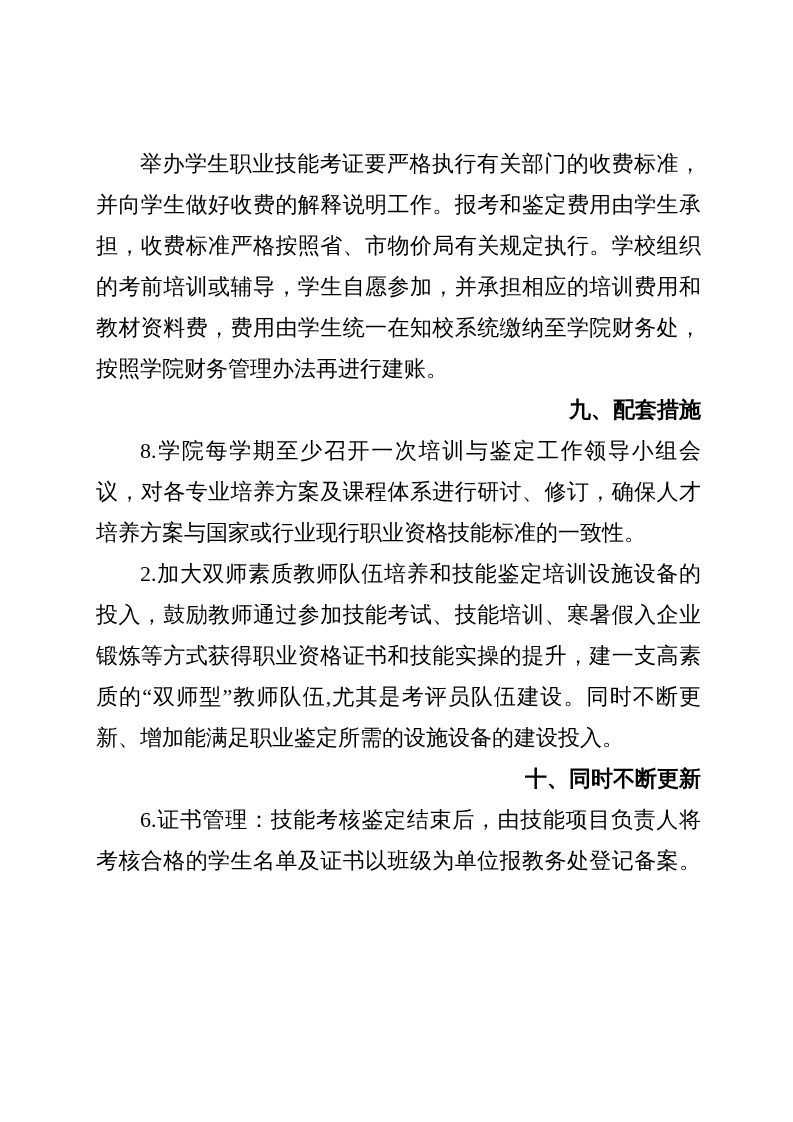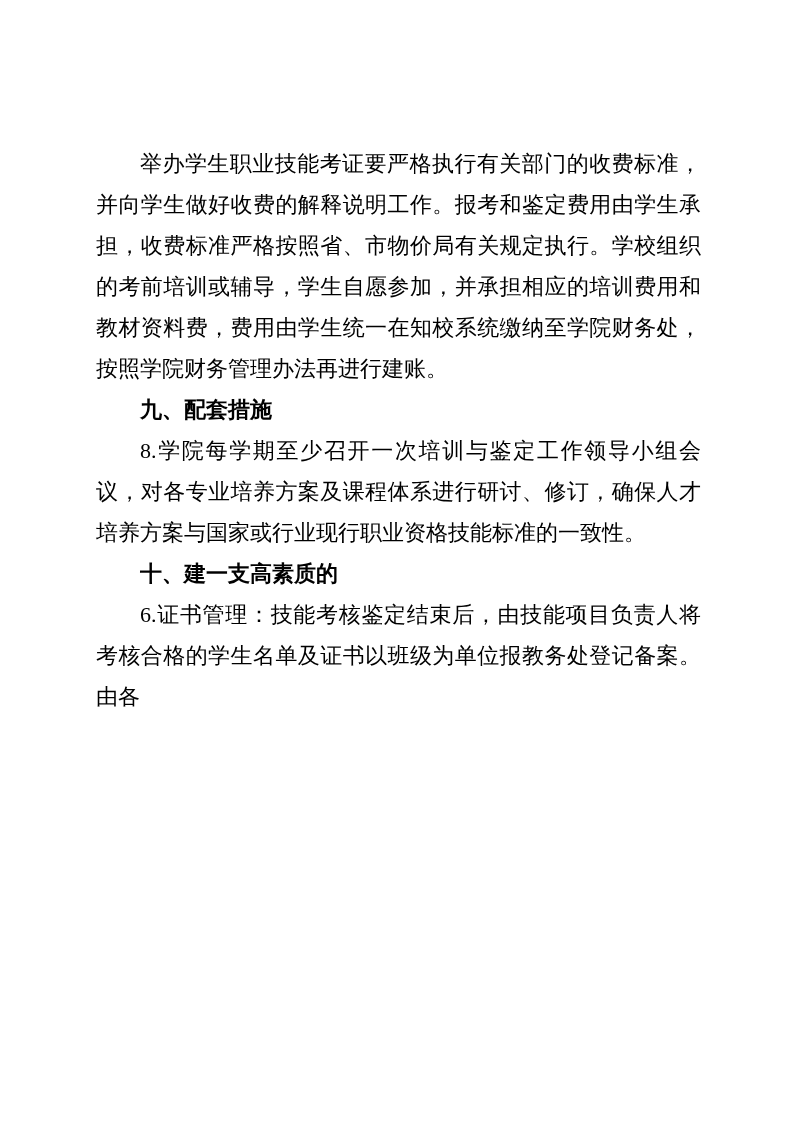--- a/index.html
+++ b/index.html
@@ -33,27 +33,28 @@
     text-justify: inter-ideograph;
     word-break: break-all;
   }
   p.body-par {
     font-family: "Liberation Serif", "DejaVu Serif", serif;
     font-weight: normal;
   }
   p.heading-par {
     font-family: "Liberation Sans", "DejaVu Sans", sans-serif;
     font-weight: bold;
-    text-align: left;
+    text-align: right;
   }
 </style>
 </head>
 <body>
 
 <div class="page">
   <div class="content">
     <p class="body-par">举办学生职业技能考证要严格执行有关部门的收费标准，并向学生做好收费的解释说明工作。报考和鉴定费用由学生承担，收费标准严格按照省、市物价局有关规定执行。学校组织的考前培训或辅导，学生自愿参加，并承担相应的培训费用和教材资料费，费用由学生统一在知校系统缴纳至学院财务处，按照学院财务管理办法再进行建账。</p>
     <p class="heading-par">九、配套措施</p>
     <p class="body-par">8.学院每学期至少召开一次培训与鉴定工作领导小组会议，对各专业培养方案及课程体系进行研讨、修订，确保人才培养方案与国家或行业现行职业资格技能标准的一致性。</p>
-    <p class="heading-par">十、建一支高素质的</p>
+    <p class="body-par">2.加大双师素质教师队伍培养和技能鉴定培训设施设备的投入，鼓励教师通过参加技能考试、技能培训、寒暑假入企业锻炼等方式获得职业资格证书和技能实操的提升，建一支高素质的“双师型”教师队伍,尤其是考评员队伍建设。同时不断更新、增加能满足职业鉴定所需的设施设备的建设投入。</p>
+    <p class="heading-par">十、同时不断更新</p>
     <p class="body-par">6.证书管理：技能考核鉴定结束后，由技能项目负责人将考核合格的学生名单及证书以班级为单位报教务处登记备案。由各</p>
   </div>
 </div>
 
 </body></html>

